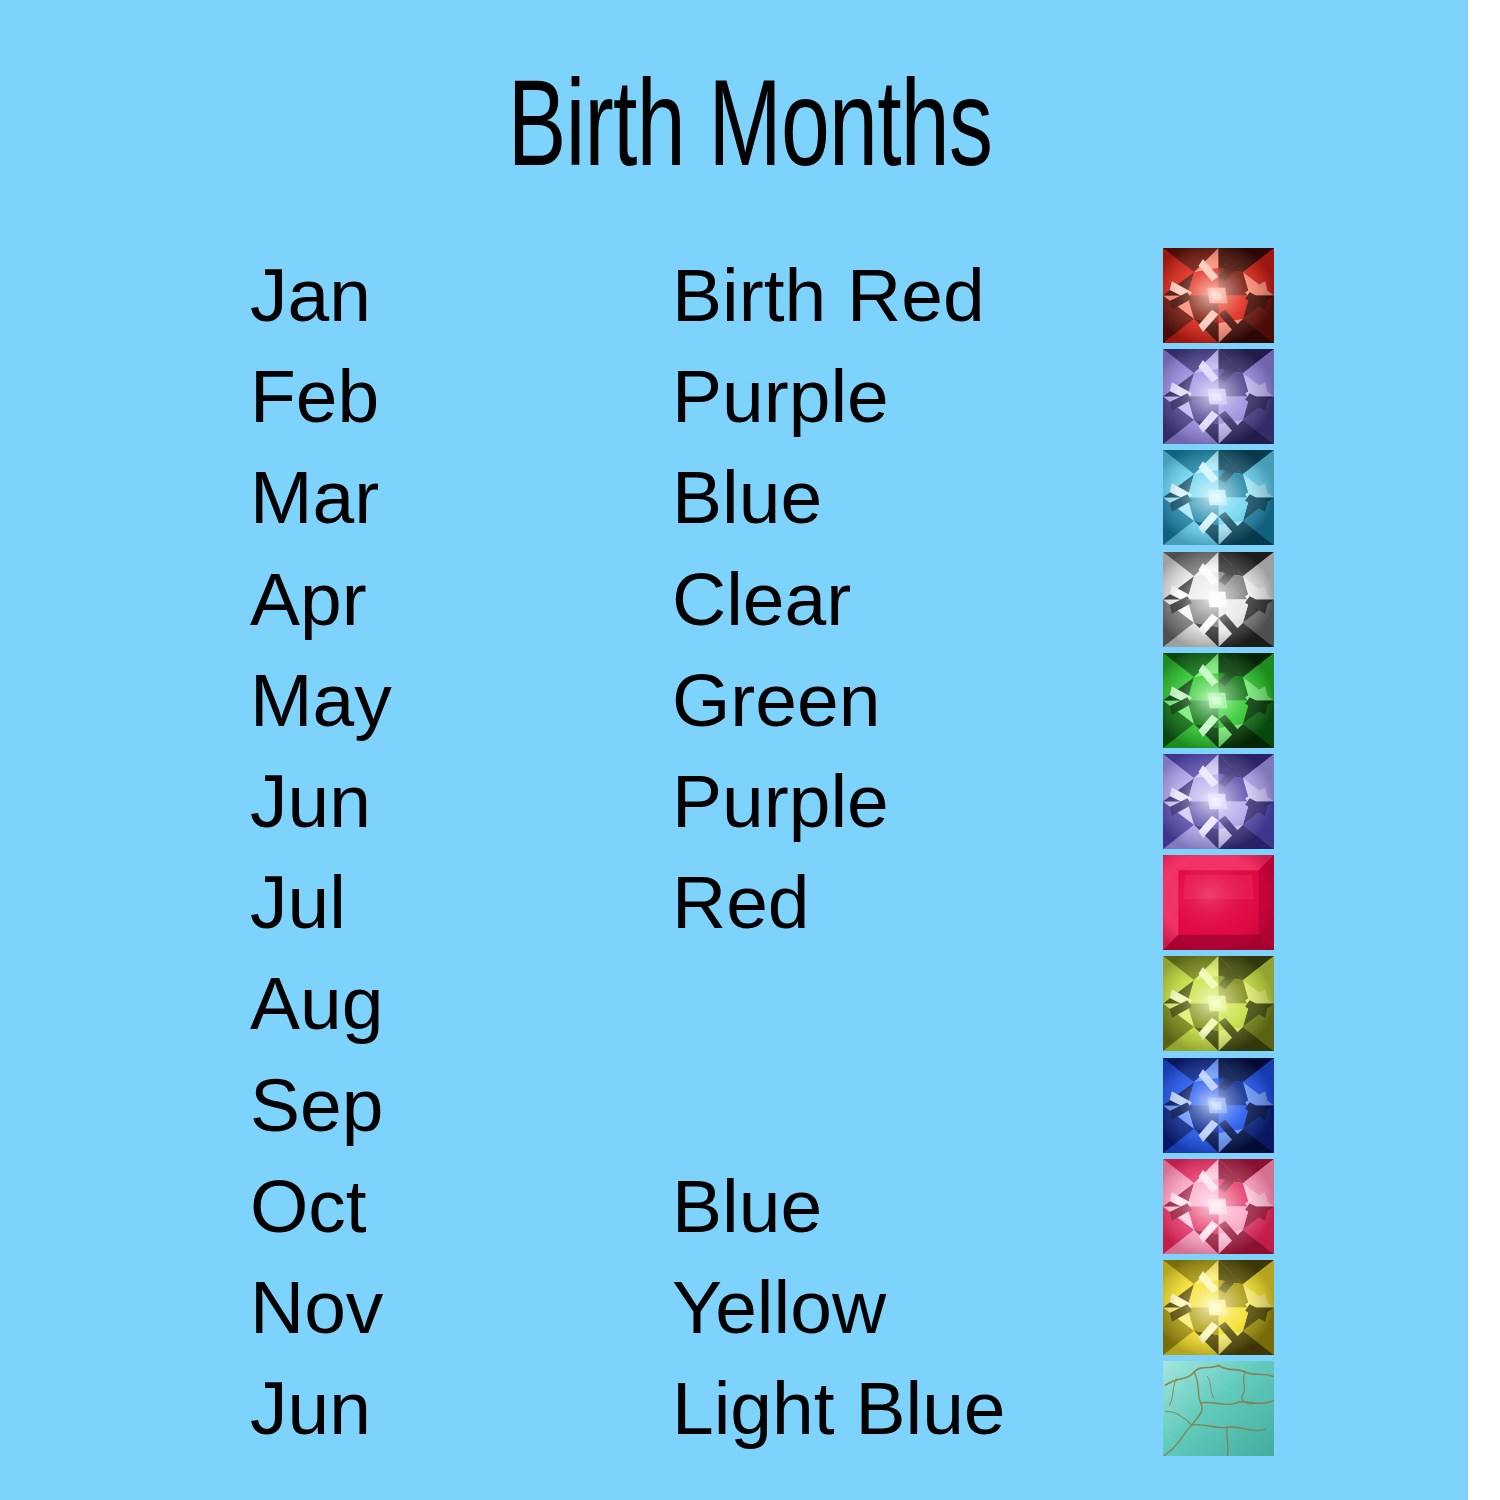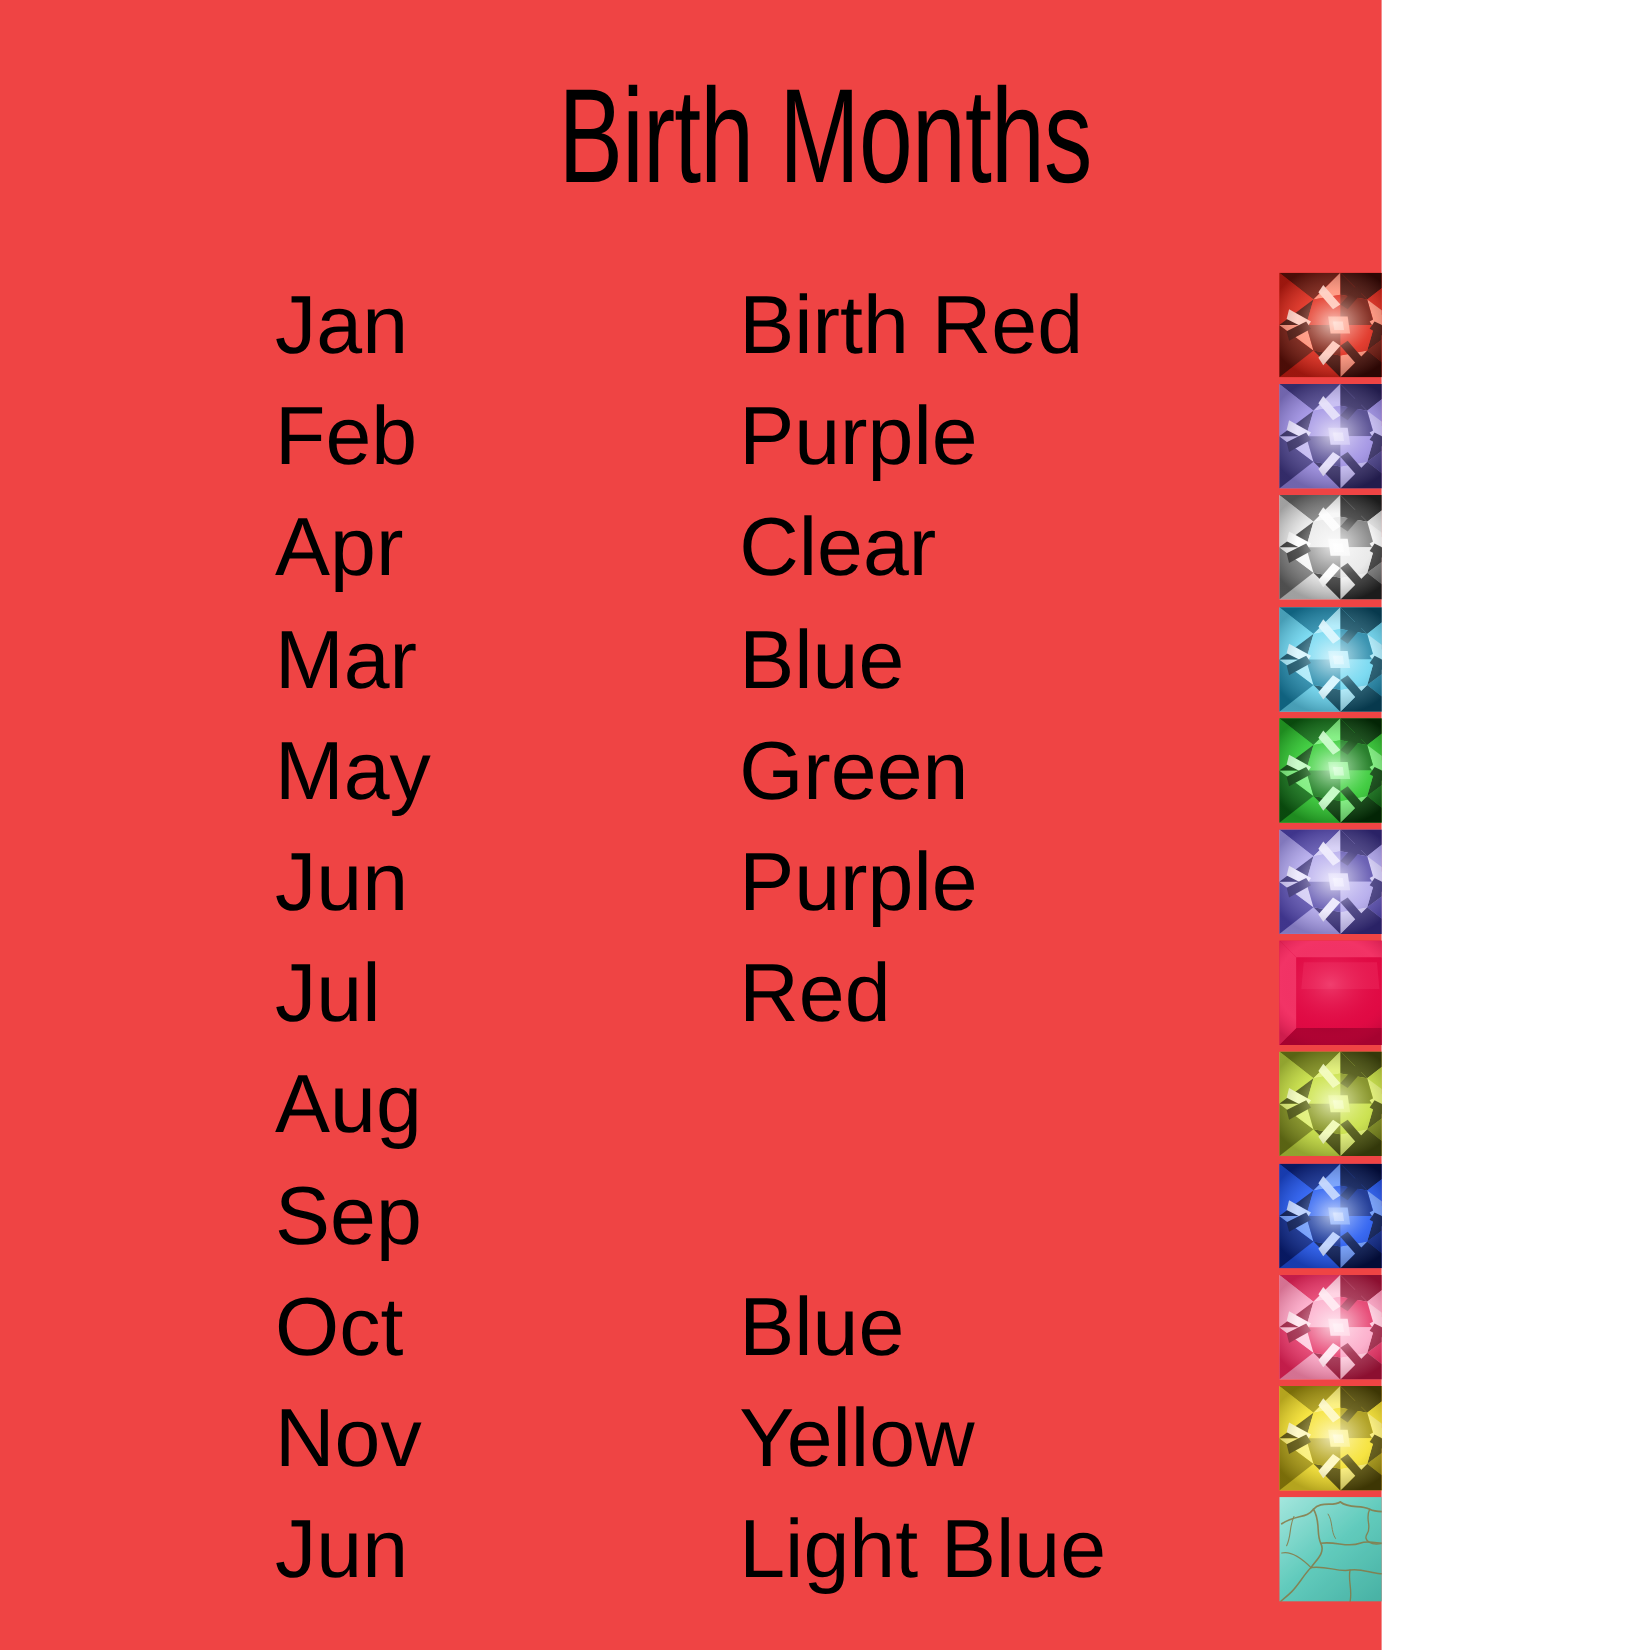--- a/index.html
+++ b/index.html
@@ -2,23 +2,23 @@
 <html><head>
 <meta charset="utf-8">
 <style>
   html, body {
     margin: 0;
     padding: 0;
     background: #ffffff;
   }
   #page {
     position: relative;
-    width: 1256px;
+    width: 1468px;
     height: 1500px;
-    background: #ef4444;
+    background: #7dd3fc;
     overflow: hidden;
     font-family: "Liberation Sans", "DejaVu Sans", sans-serif;
     color: #000000;
   }
   #title {
     position: absolute;
     left: 0;
     top: 62px;
     width: 1500px;
     text-align: center;
@@ -170,20 +170,67 @@
             <polygon points="92,30 74,40 78,46 94,38" fill="#c9c0f2"></polygon>
             <polygon points="8,56 26,46 22,40 6,48" fill="#221c4c"></polygon>
             <polygon points="92,56 74,46 78,40 94,48" fill="#221c4c"></polygon>
             <polygon points="40,36 56,36 58,50 42,50" fill="#c9c0f2"></polygon>
             <polygon points="44,40 52,40 53,47 45,47" fill="#f0ecfc"></polygon>
     <rect x="0" y="0" width="100" height="86" fill="url(#g1)"></rect>
   </svg>
         </div>
       </div>
       <div class="row">
+        <div class="month">Mar</div>
+        <div class="colorname">Blue</div>
+        <div class="gemcell">
+          <svg viewBox="0 0 100 86" preserveAspectRatio="none">
+    <defs>
+      <radialGradient id="g2" cx="45%" cy="48%" r="55%">
+        <stop offset="0%" stop-color="#eafaff" stop-opacity="0.85"></stop>
+        <stop offset="55%" stop-color="#b4ecfa" stop-opacity="0.25"></stop>
+        <stop offset="100%" stop-color="#07394d" stop-opacity="0.35"></stop>
+      </radialGradient>
+    </defs>
+    <rect x="0" y="0" width="100" height="86" fill="#6ad4ee"></rect>
+    <polygon points="0,0 50,0 28,22" fill="#15789a"></polygon>
+            <polygon points="50,0 100,0 72,22" fill="#07394d"></polygon>
+            <polygon points="100,0 100,43 72,22" fill="#6ad4ee"></polygon>
+            <polygon points="100,43 100,86 72,64" fill="#15789a"></polygon>
+            <polygon points="100,86 50,86 72,64" fill="#07394d"></polygon>
+            <polygon points="50,86 0,86 28,64" fill="#6ad4ee"></polygon>
+            <polygon points="0,86 0,43 28,64" fill="#15789a"></polygon>
+            <polygon points="0,43 0,0 28,22" fill="#6ad4ee"></polygon>
+            <polygon points="28,22 50,0 50,18" fill="#b4ecfa"></polygon>
+            <polygon points="50,0 72,22 50,18" fill="#07394d"></polygon>
+            <polygon points="72,22 100,43 78,43" fill="#b4ecfa"></polygon>
+            <polygon points="100,43 72,64 78,43" fill="#07394d"></polygon>
+            <polygon points="72,64 50,86 50,68" fill="#b4ecfa"></polygon>
+            <polygon points="50,86 28,64 50,68" fill="#07394d"></polygon>
+            <polygon points="28,64 0,43 22,43" fill="#b4ecfa"></polygon>
+            <polygon points="0,43 28,22 22,43" fill="#07394d"></polygon>
+            <polygon points="28,22 50,18 50,43 22,43" fill="#6ad4ee"></polygon>
+            <polygon points="50,18 72,22 78,43 50,43" fill="#15789a"></polygon>
+            <polygon points="78,43 72,64 50,68 50,43" fill="#6ad4ee"></polygon>
+            <polygon points="22,43 50,43 50,68 28,64" fill="#15789a"></polygon>
+            <polygon points="36,10 50,26 44,30 32,16" fill="#eafaff"></polygon>
+            <polygon points="64,10 50,26 56,30 68,16" fill="#07394d"></polygon>
+            <polygon points="36,76 50,60 44,56 32,70" fill="#eafaff"></polygon>
+            <polygon points="64,76 50,60 56,56 68,70" fill="#07394d"></polygon>
+            <polygon points="8,30 26,40 22,46 6,38" fill="#eafaff"></polygon>
+            <polygon points="92,30 74,40 78,46 94,38" fill="#b4ecfa"></polygon>
+            <polygon points="8,56 26,46 22,40 6,48" fill="#07394d"></polygon>
+            <polygon points="92,56 74,46 78,40 94,48" fill="#07394d"></polygon>
+            <polygon points="40,36 56,36 58,50 42,50" fill="#b4ecfa"></polygon>
+            <polygon points="44,40 52,40 53,47 45,47" fill="#eafaff"></polygon>
+    <rect x="0" y="0" width="100" height="86" fill="url(#g2)"></rect>
+  </svg>
+        </div>
+      </div>
+      <div class="row">
         <div class="month">Apr</div>
         <div class="colorname">Clear</div>
         <div class="gemcell">
           <svg viewBox="0 0 100 86" preserveAspectRatio="none">
     <defs>
       <radialGradient id="g3" cx="45%" cy="48%" r="55%">
         <stop offset="0%" stop-color="#ffffff" stop-opacity="0.85"></stop>
         <stop offset="55%" stop-color="#f7f7f7" stop-opacity="0.25"></stop>
         <stop offset="100%" stop-color="#1c1c1c" stop-opacity="0.35"></stop>
       </radialGradient>
@@ -217,67 +264,20 @@
             <polygon points="92,30 74,40 78,46 94,38" fill="#f7f7f7"></polygon>
             <polygon points="8,56 26,46 22,40 6,48" fill="#1c1c1c"></polygon>
             <polygon points="92,56 74,46 78,40 94,48" fill="#1c1c1c"></polygon>
             <polygon points="40,36 56,36 58,50 42,50" fill="#f7f7f7"></polygon>
             <polygon points="44,40 52,40 53,47 45,47" fill="#ffffff"></polygon>
     <rect x="0" y="0" width="100" height="86" fill="url(#g3)"></rect>
   </svg>
         </div>
       </div>
       <div class="row">
-        <div class="month">Mar</div>
-        <div class="colorname">Blue</div>
-        <div class="gemcell">
-          <svg viewBox="0 0 100 86" preserveAspectRatio="none">
-    <defs>
-      <radialGradient id="g2" cx="45%" cy="48%" r="55%">
-        <stop offset="0%" stop-color="#eafaff" stop-opacity="0.85"></stop>
-        <stop offset="55%" stop-color="#b4ecfa" stop-opacity="0.25"></stop>
-        <stop offset="100%" stop-color="#07394d" stop-opacity="0.35"></stop>
-      </radialGradient>
-    </defs>
-    <rect x="0" y="0" width="100" height="86" fill="#6ad4ee"></rect>
-    <polygon points="0,0 50,0 28,22" fill="#15789a"></polygon>
-            <polygon points="50,0 100,0 72,22" fill="#07394d"></polygon>
-            <polygon points="100,0 100,43 72,22" fill="#6ad4ee"></polygon>
-            <polygon points="100,43 100,86 72,64" fill="#15789a"></polygon>
-            <polygon points="100,86 50,86 72,64" fill="#07394d"></polygon>
-            <polygon points="50,86 0,86 28,64" fill="#6ad4ee"></polygon>
-            <polygon points="0,86 0,43 28,64" fill="#15789a"></polygon>
-            <polygon points="0,43 0,0 28,22" fill="#6ad4ee"></polygon>
-            <polygon points="28,22 50,0 50,18" fill="#b4ecfa"></polygon>
-            <polygon points="50,0 72,22 50,18" fill="#07394d"></polygon>
-            <polygon points="72,22 100,43 78,43" fill="#b4ecfa"></polygon>
-            <polygon points="100,43 72,64 78,43" fill="#07394d"></polygon>
-            <polygon points="72,64 50,86 50,68" fill="#b4ecfa"></polygon>
-            <polygon points="50,86 28,64 50,68" fill="#07394d"></polygon>
-            <polygon points="28,64 0,43 22,43" fill="#b4ecfa"></polygon>
-            <polygon points="0,43 28,22 22,43" fill="#07394d"></polygon>
-            <polygon points="28,22 50,18 50,43 22,43" fill="#6ad4ee"></polygon>
-            <polygon points="50,18 72,22 78,43 50,43" fill="#15789a"></polygon>
-            <polygon points="78,43 72,64 50,68 50,43" fill="#6ad4ee"></polygon>
-            <polygon points="22,43 50,43 50,68 28,64" fill="#15789a"></polygon>
-            <polygon points="36,10 50,26 44,30 32,16" fill="#eafaff"></polygon>
-            <polygon points="64,10 50,26 56,30 68,16" fill="#07394d"></polygon>
-            <polygon points="36,76 50,60 44,56 32,70" fill="#eafaff"></polygon>
-            <polygon points="64,76 50,60 56,56 68,70" fill="#07394d"></polygon>
-            <polygon points="8,30 26,40 22,46 6,38" fill="#eafaff"></polygon>
-            <polygon points="92,30 74,40 78,46 94,38" fill="#b4ecfa"></polygon>
-            <polygon points="8,56 26,46 22,40 6,48" fill="#07394d"></polygon>
-            <polygon points="92,56 74,46 78,40 94,48" fill="#07394d"></polygon>
-            <polygon points="40,36 56,36 58,50 42,50" fill="#b4ecfa"></polygon>
-            <polygon points="44,40 52,40 53,47 45,47" fill="#eafaff"></polygon>
-    <rect x="0" y="0" width="100" height="86" fill="url(#g2)"></rect>
-  </svg>
-        </div>
-      </div>
-      <div class="row">
         <div class="month">May</div>
         <div class="colorname">Green</div>
         <div class="gemcell">
           <svg viewBox="0 0 100 86" preserveAspectRatio="none">
     <defs>
       <radialGradient id="g4" cx="45%" cy="48%" r="55%">
         <stop offset="0%" stop-color="#e2ffe2" stop-opacity="0.85"></stop>
         <stop offset="55%" stop-color="#86ef86" stop-opacity="0.25"></stop>
         <stop offset="100%" stop-color="#032505" stop-opacity="0.35"></stop>
       </radialGradient>

